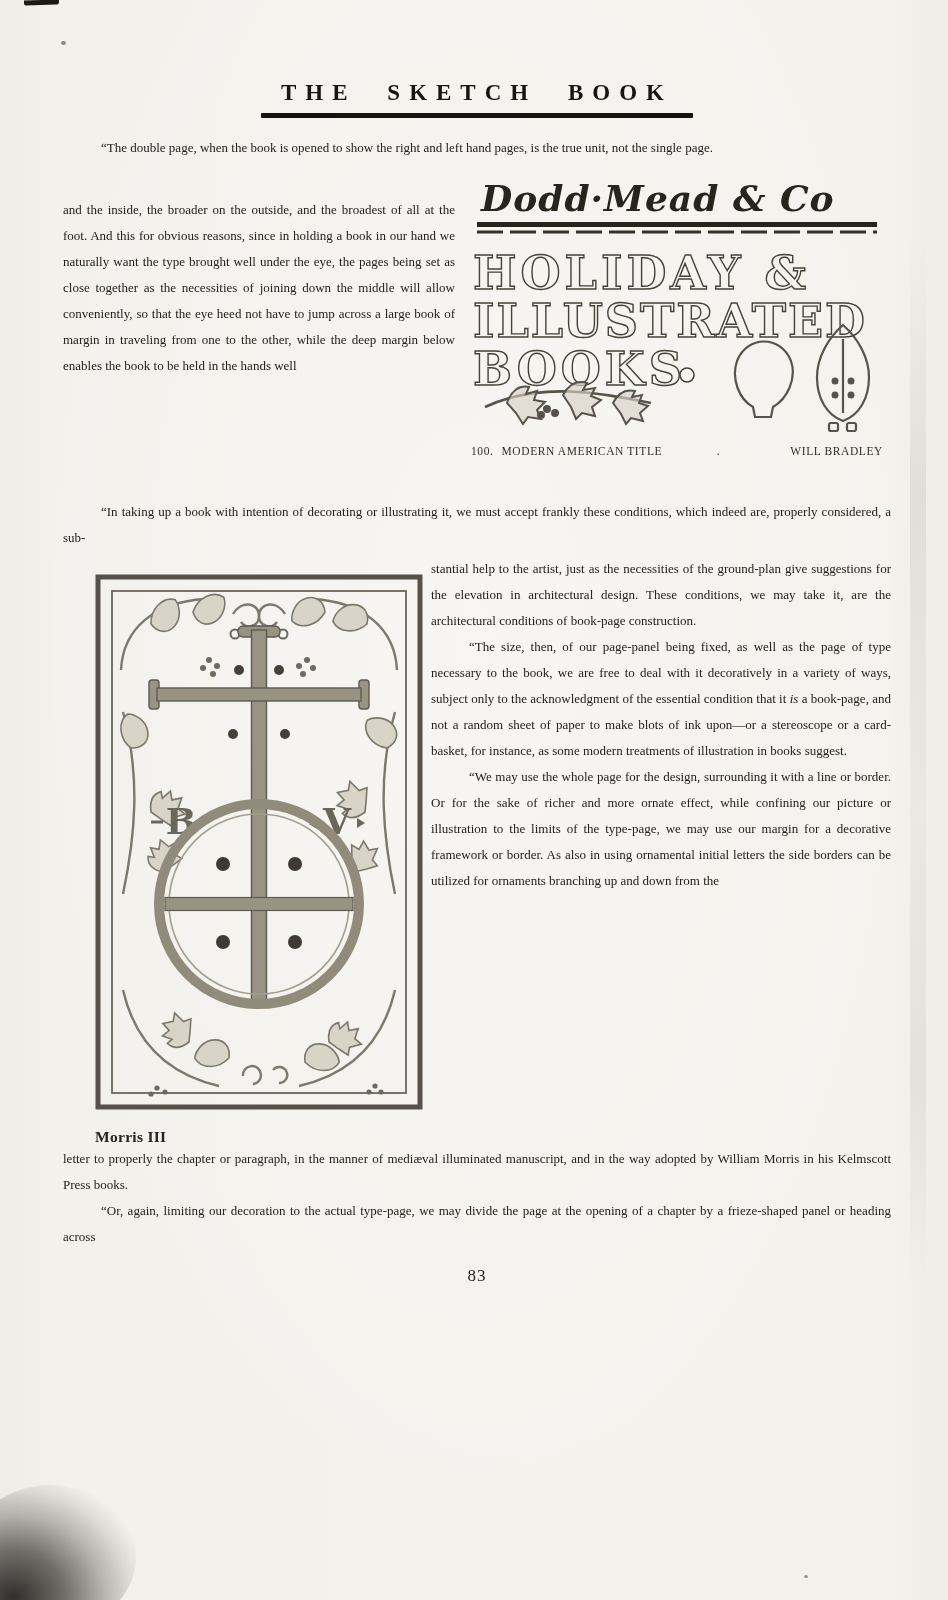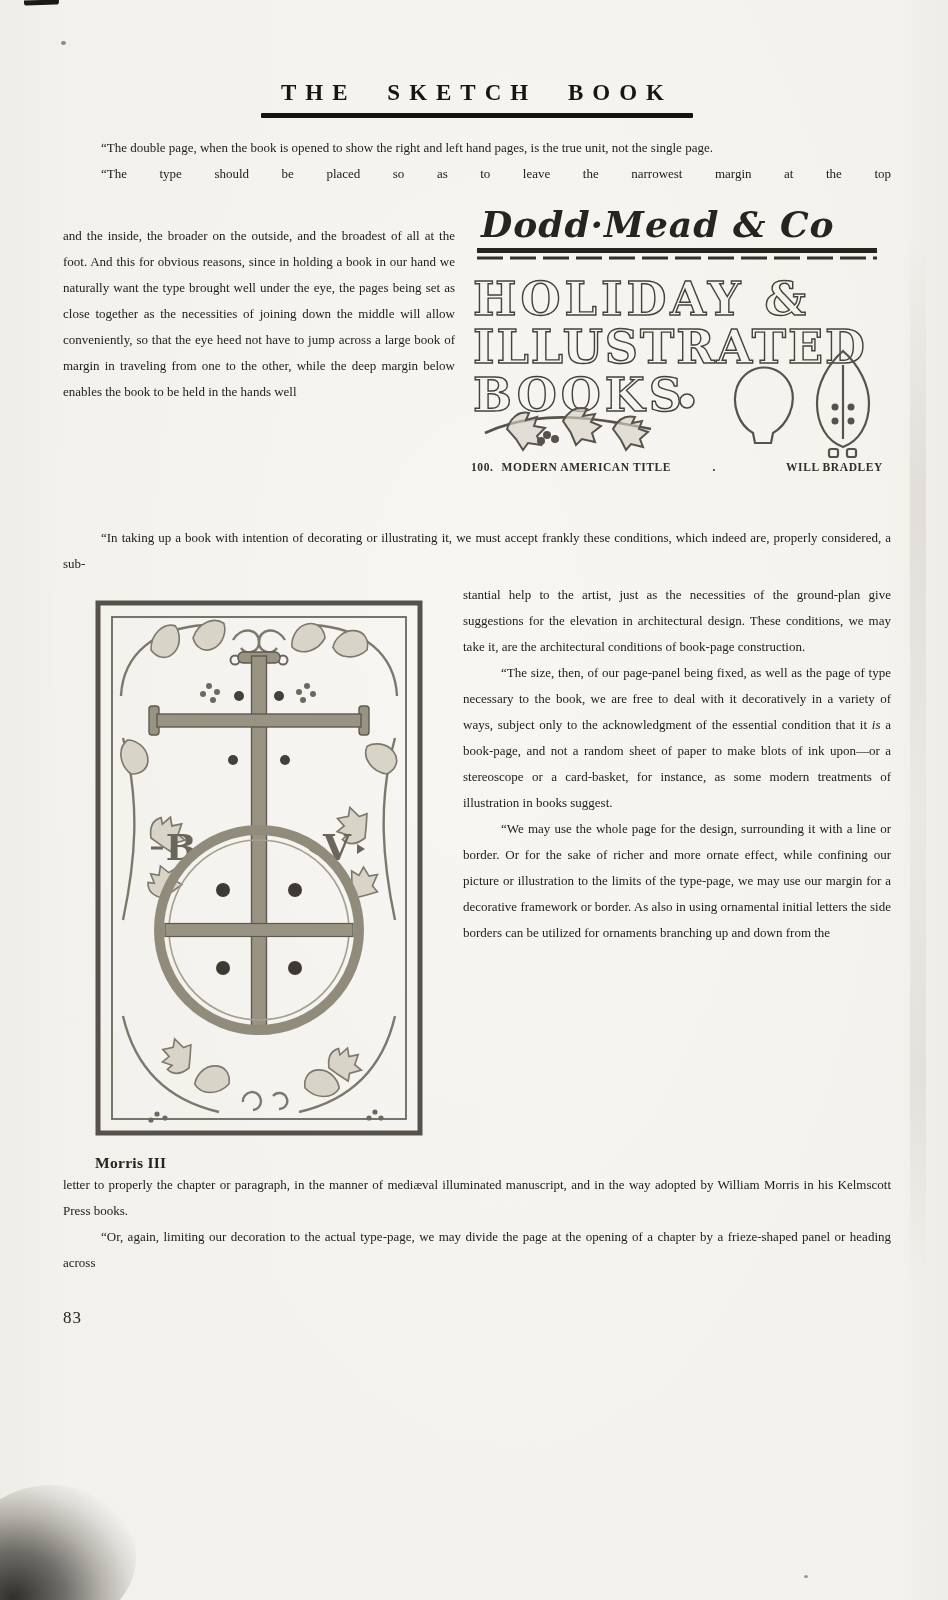--- a/index.html
+++ b/index.html
@@ -19,34 +19,34 @@
   }
   .title-rule{width:432px; height:5px; background:#15130e; margin:7px auto 0; border-radius:1px;}
   .bodytext{font-size:13px; line-height:26px; text-align:justify; margin:0;}
   .indent{text-indent:38px;}
   .force-just{text-align-last:justify;}
   .p1{margin-top:17px;}
   .row1{display:flex; margin-top:0; min-height:338px;}
   .leftcol{width:392px;margin-top:36px;}
   .fig4{width:420px; margin-left:auto; padding-top:14px;}
   .fig4 svg{display:block;}
-  .fig4-caption{display:flex; align-items:baseline; width:412px; margin-top:2px;
-    font-size:11.5px; font-weight:700; letter-spacing:0.6px; color:#332f27;justify-content:flex-end;}
+  .fig4-caption{display:flex; align-items:baseline; width:412px; margin-top:12px;
+    font-size:11.5px; font-weight:400; letter-spacing:0.6px; color:#332f27;justify-content:flex-end;}
   .fig4-caption .cap-title{margin-left:8px;}
   .fig4-caption .cap-dot{margin-left:auto; margin-right:70px;}
   .fig4-caption .cap-artist{}
   .fig-label{font-size:15.5px; font-weight:700; letter-spacing:0.3px; color:#27241d; margin-top:5px;}
   .row2{display:flex; margin-top:5px;}
   .fig3block{width:368px; padding-top:16px;}
   .fig3block svg{display:block; margin-left:30px;}
   .fig3block .fig-label{margin-left:32px; margin-top:16px;}
-  .rightcol{flex:1;margin-left:32px;}
+  .rightcol{flex:1;}
   .rightcol p{margin:0;}
   .rightcol .cont{text-indent:0;}
-  .pagenum{ font-size:17px; letter-spacing:1px; margin-top:32px; color:#26231d;}
+  .pagenum{ text-align:center; font-size:17px; letter-spacing:1px; margin-top:16px; color:#26231d;}
   
   .mark-topleft{position:absolute; left:24px; top:0; width:35px; height:5px;
     background:#1b1a17; transform:rotate(-1.5deg); border-radius:0 0 3px 2px;}
   .speck1{position:absolute; left:61px; top:41px; width:5px; height:4px; background:#8d8a83; border-radius:50%;}
   .speck2{position:absolute; left:804px; top:1575px; width:4px; height:3px; background:#9b978f; border-radius:50%;}
   .streak-right{position:absolute; right:22px; top:230px; width:16px; height:1060px;
     background:linear-gradient(180deg, rgba(190,186,176,0) 0%, rgba(188,184,174,0.30) 25%,
       rgba(190,186,176,0.12) 55%, rgba(188,184,174,0.26) 80%, rgba(190,186,176,0) 100%);
     border-radius:8px;}
   .thumb-smudge{position:absolute; left:-34px; bottom:-30px; width:170px; height:145px;
@@ -65,21 +65,20 @@
   <div class="speck2"></div>
   <div class="streak-right"></div>
 
   <div class="content">
 
     <h1 class="page-title">THE SKETCH BOOK</h1>
     <div class="title-rule"></div>
 
     <p class="bodytext indent p1">“The double page, when the book is opened to show the right and left hand pages, is the true unit, not the single page.</p>
 
-    <p class="bodytext indent force-just">“The type should be placed so as to leave the narrowest margin at the top</p>
 
     <div class="row1">
       <div class="leftcol bodytext">and the inside, the broader on the outside, and the broadest of all at the foot. And this for obvious reasons, since in holding a book in our hand we naturally want the type brought well under the eye, the pages being set as close together as the necessities of joining down the middle will allow conveniently, so that the eye heed not have to jump across a large book of margin in traveling from one to the other, while the deep margin below enables the book to be held in the hands well</div>
 
       <div class="fig4">
         <svg width="418" height="258" viewBox="0 0 418 258">
 
           <text x="10" y="36" font-family="DejaVu Serif, serif" font-size="36" font-style="italic" font-weight="bold" letter-spacing="1" fill="#27231d">Dodd·Mead &amp; Co</text>
 
           <rect x="6" y="47" width="400" height="5" fill="#27231d"></rect>

